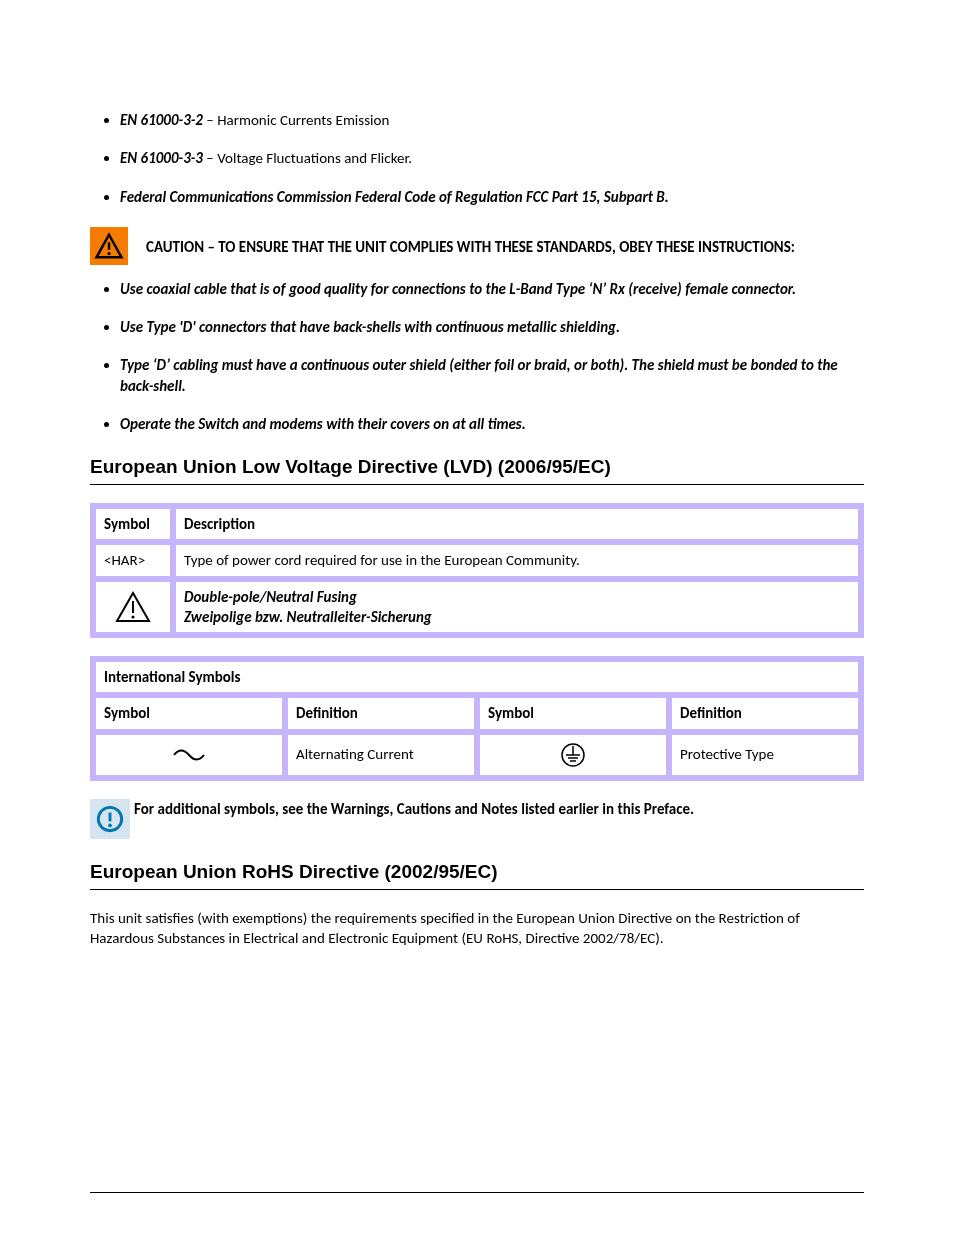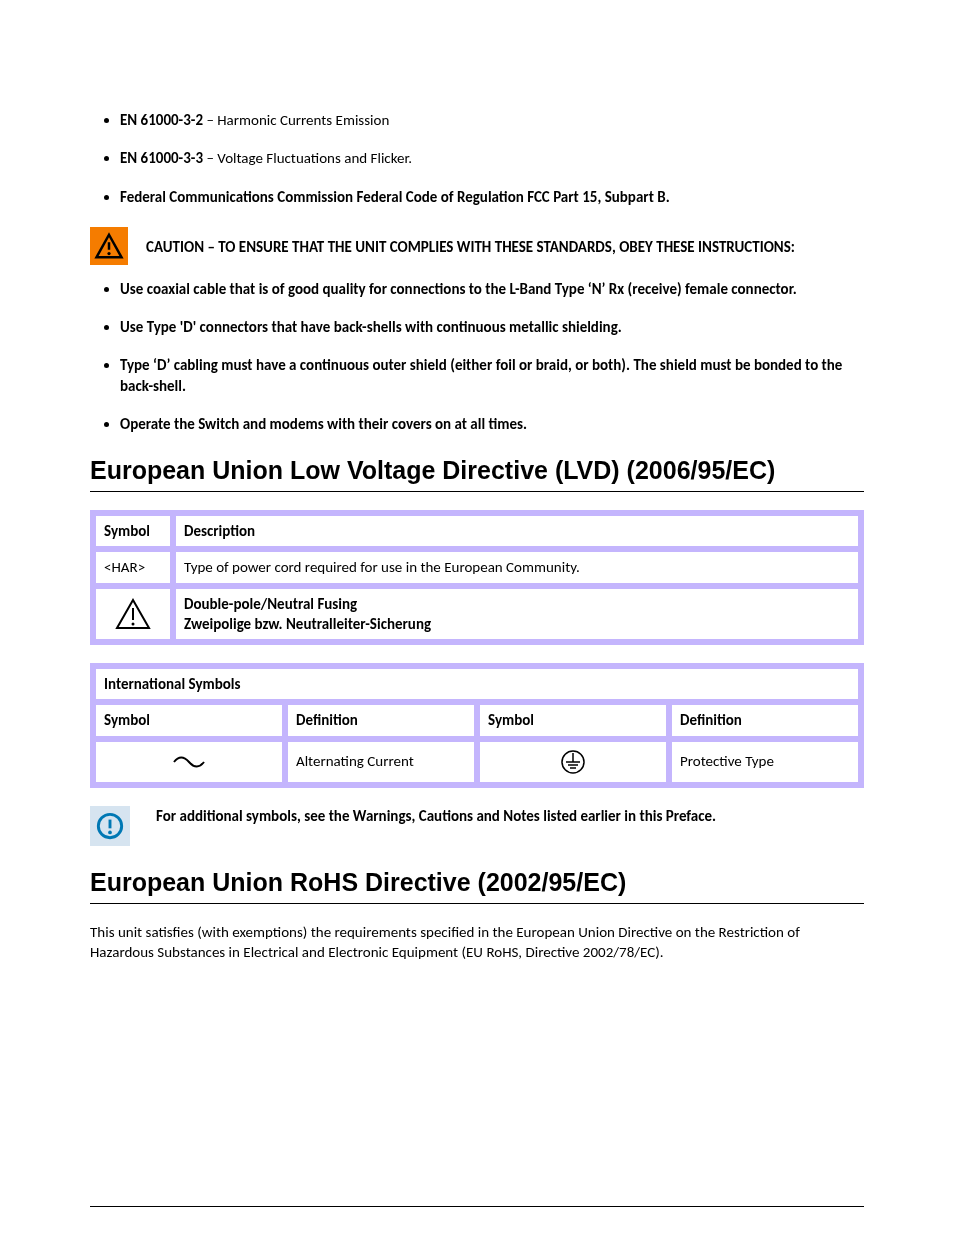--- a/index.html
+++ b/index.html
@@ -16,21 +16,21 @@
     padding: 110px 90px 80px 90px;
   }
   .bullet-list {
     padding-left: 30px;
     margin: 0 0 20px 0;
   }
   .bullet-list li {
     margin-bottom: 18px;
     line-height: 1.35;
   }
-  .bold { font-weight: bold; }
+  .bold { font-weight: bold; font-style: italic; }
   .caution-row {
     display: flex;
     align-items: center;
     gap: 18px;
     margin-bottom: 14px;
   }
   .caution-icon {
     width: 38px;
     height: 38px;
     background: #f57c00;
@@ -41,21 +41,21 @@
   }
   .caution-icon svg { width: 30px; height: 30px; }
   .caution-text {
     font-weight: bold;
     line-height: 1.35;
     padding-top: 2px;
   }
   h2 {
     font-family: Arial, sans-serif;
     font-weight: bold;
-    font-size: 25px;
+    font-size: 19px;
     margin: 22px 0 6px 0;
   }
   .rule {
     border: 0;
     border-top: 1.5px solid #000;
     margin: 0 0 18px 0;
   }
   table {
     width: 100%;
     border-collapse: collapse;
@@ -70,21 +70,21 @@
   }
   th {
     font-weight: bold;
     text-align: left;
   }
   .center { }
   .sym-cell svg { display: block; margin: 2px auto; }
   .info-row {
     display: flex;
     align-items: flex-start;
-    gap: 26px;
+    gap: 4px;
     margin-bottom: 22px;
   }
   .info-icon {
     width: 40px;
     height: 40px;
     background: #d6e4f0;
     display: flex;
     align-items: center;
     justify-content: center;
     flex: 0 0 40px;

